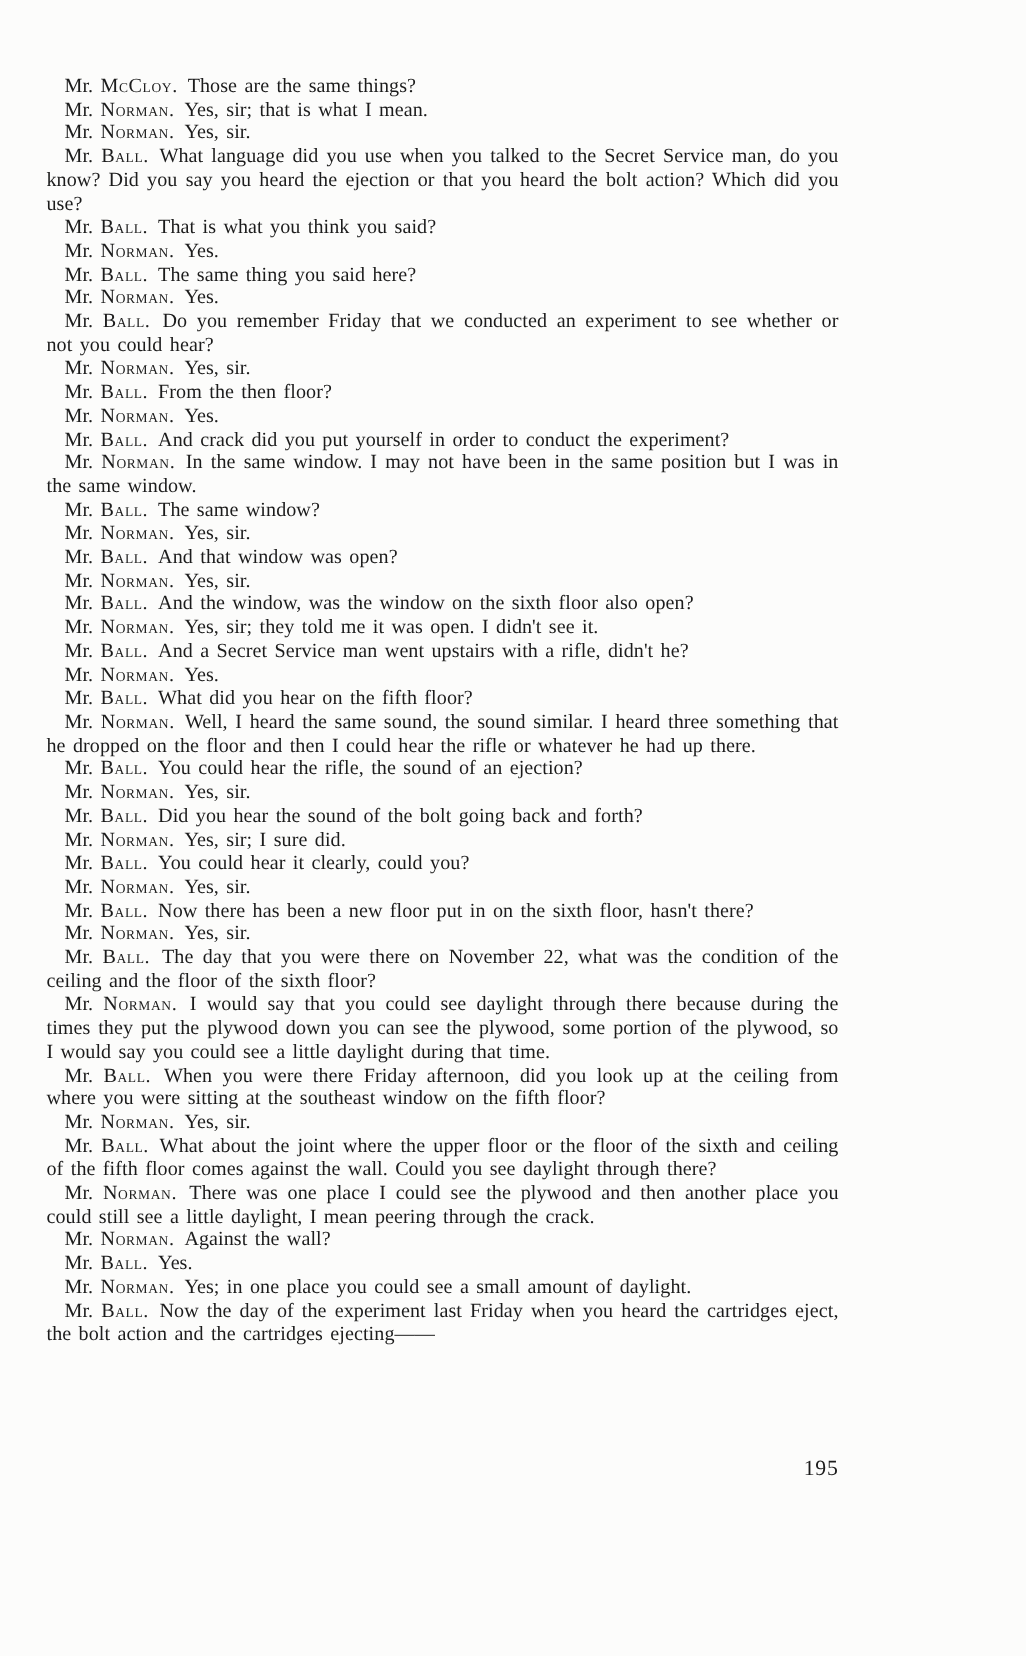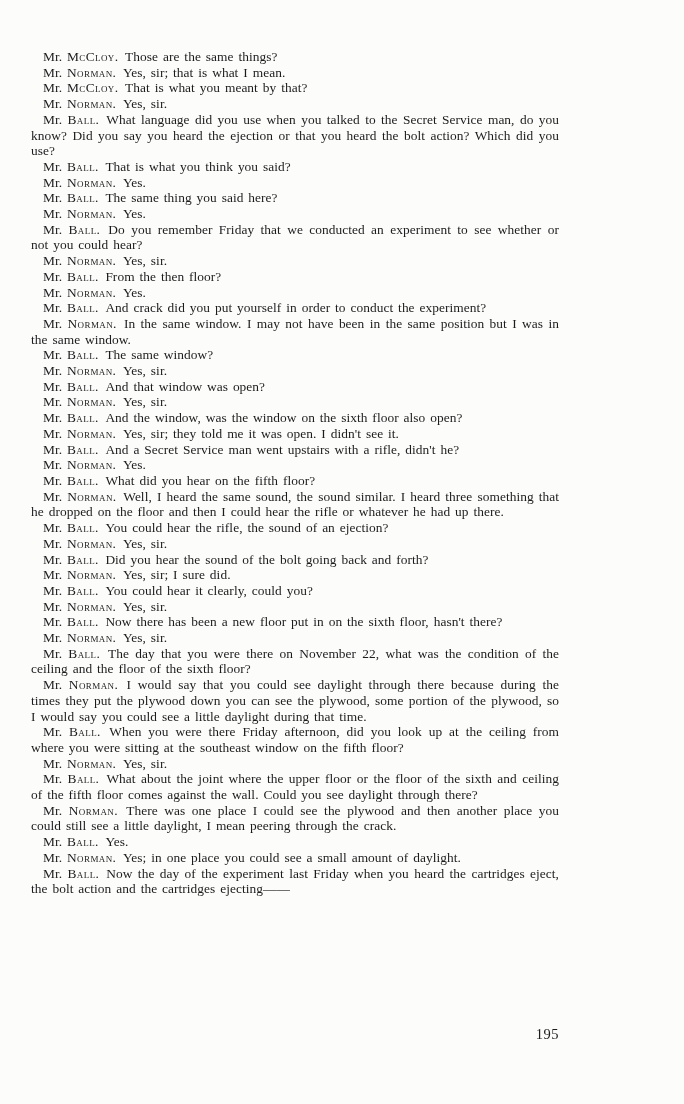--- a/index.html
+++ b/index.html
@@ -38,38 +38,37 @@
   .surname {
     font-variant: small-caps;
     letter-spacing: 0.4px;
   }
   .speech {
     padding-left: 2px;
   }
   .page-number {
     position: absolute;
     left: 31px;
-    top: 1026px;
+    top: 971px;
     width: 528px;
     text-align: right;
     font-size: 14.5px;
     letter-spacing: 0.5px;
     color: #1c1c1c;
   }
 </style>
 </head>
 <body>
 
 <div class="page">
   <div class="text-block" id="dialogue-container">
   <p class="line"><span class="speaker"><span class="prefix">Mr.</span> <span class="surname">McCloy</span>.</span> <span class="speech">Those are the same things?</span></p>
 
   <p class="line"><span class="speaker"><span class="prefix">Mr.</span> <span class="surname">Norman</span>.</span> <span class="speech">Yes, sir; that is what I mean.</span></p>
 
-  <p class="line"><span class="speaker"><span class="prefix">Mr.</span> <span class="surname">McCloy</span>.</span> <span class="speech">That is what you meant by that?</span></p>
 
   <p class="line"><span class="speaker"><span class="prefix">Mr.</span> <span class="surname">Norman</span>.</span> <span class="speech">Yes, sir.</span></p>
 
   <p class="line"><span class="speaker"><span class="prefix">Mr.</span> <span class="surname">Ball</span>.</span> <span class="speech">What language did you use when you talked to the Secret Service man, do you know?  Did you say you heard the ejection or that you heard the bolt action?  Which did you use?</span></p>
 
 
   <p class="line"><span class="speaker"><span class="prefix">Mr.</span> <span class="surname">Ball</span>.</span> <span class="speech">That is what you think you said?</span></p>
 
   <p class="line"><span class="speaker"><span class="prefix">Mr.</span> <span class="surname">Norman</span>.</span> <span class="speech">Yes.</span></p>
 
@@ -131,20 +130,21 @@
 
   <p class="line"><span class="speaker"><span class="prefix">Mr.</span> <span class="surname">Ball</span>.</span> <span class="speech">When you were there Friday afternoon, did you look up at the ceiling from where you were sitting at the southeast window on the fifth floor?</span></p>
 
   <p class="line"><span class="speaker"><span class="prefix">Mr.</span> <span class="surname">Norman</span>.</span> <span class="speech">Yes, sir.</span></p>
 
 
   <p class="line"><span class="speaker"><span class="prefix">Mr.</span> <span class="surname">Ball</span>.</span> <span class="speech">What about the joint where the upper floor or the floor of the sixth and ceiling of the fifth floor comes against the wall.  Could you see daylight through there?</span></p>
 
   <p class="line"><span class="speaker"><span class="prefix">Mr.</span> <span class="surname">Norman</span>.</span> <span class="speech">There was one place I could see the plywood and then another place you could still see a little daylight, I mean peering through the crack.</span></p>
 
+  <p class="line"><span class="speaker"><span class="prefix">Mr.</span> <span class="surname">Norman</span>.</span> <span class="speech">Against the wall?</span></p>
 
   <p class="line"><span class="speaker"><span class="prefix">Mr.</span> <span class="surname">Ball</span>.</span> <span class="speech">Yes.</span></p>
 
   <p class="line"><span class="speaker"><span class="prefix">Mr.</span> <span class="surname">Norman</span>.</span> <span class="speech">Yes; in one place you could see a small amount of daylight.</span></p>
 
   <p class="line"><span class="speaker"><span class="prefix">Mr.</span> <span class="surname">Ball</span>.</span> <span class="speech">Now the day of the experiment last Friday when you heard the cartridges eject, the bolt action and the cartridges ejecting——</span></p>
 </div>
   <div class="page-number">195</div>
 </div>
 

